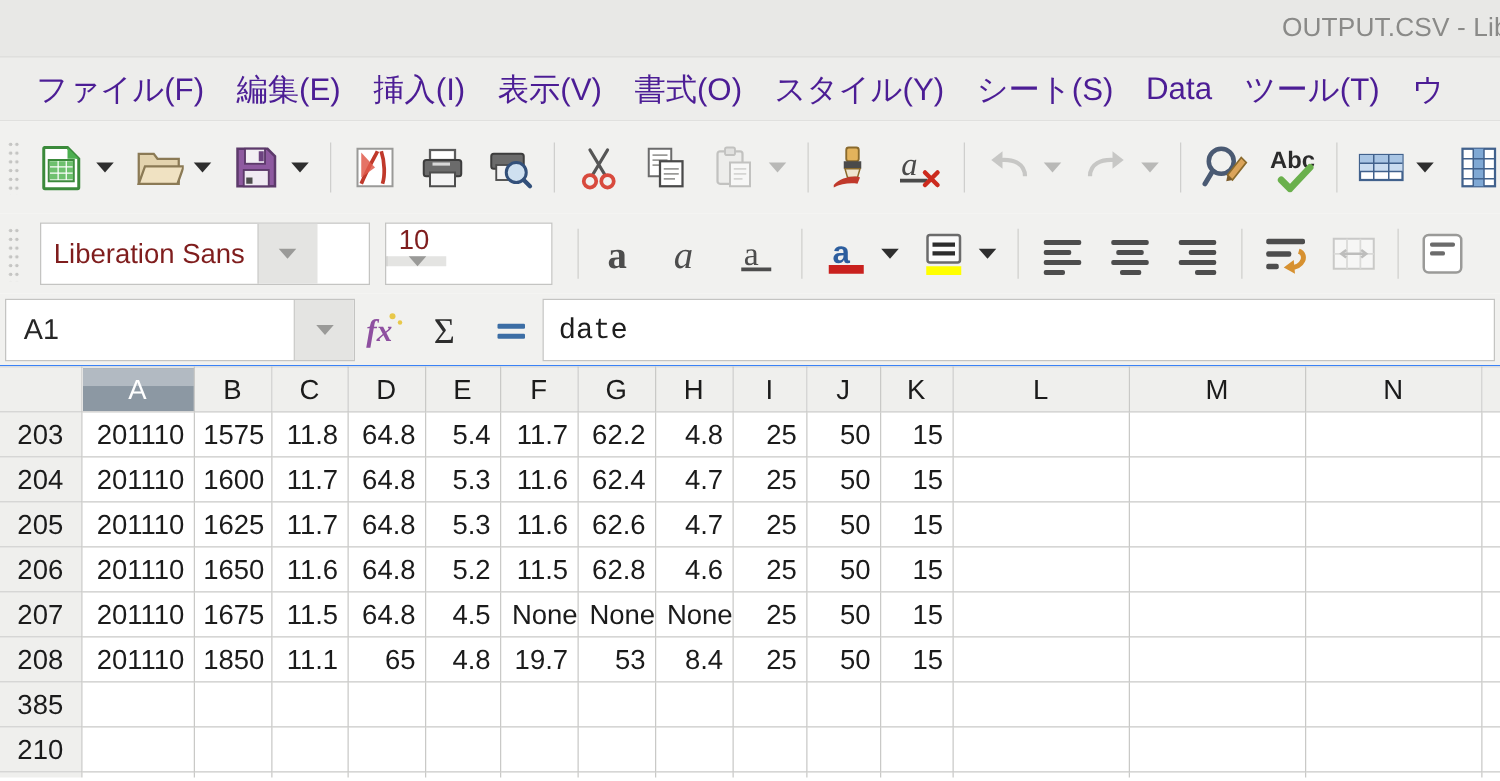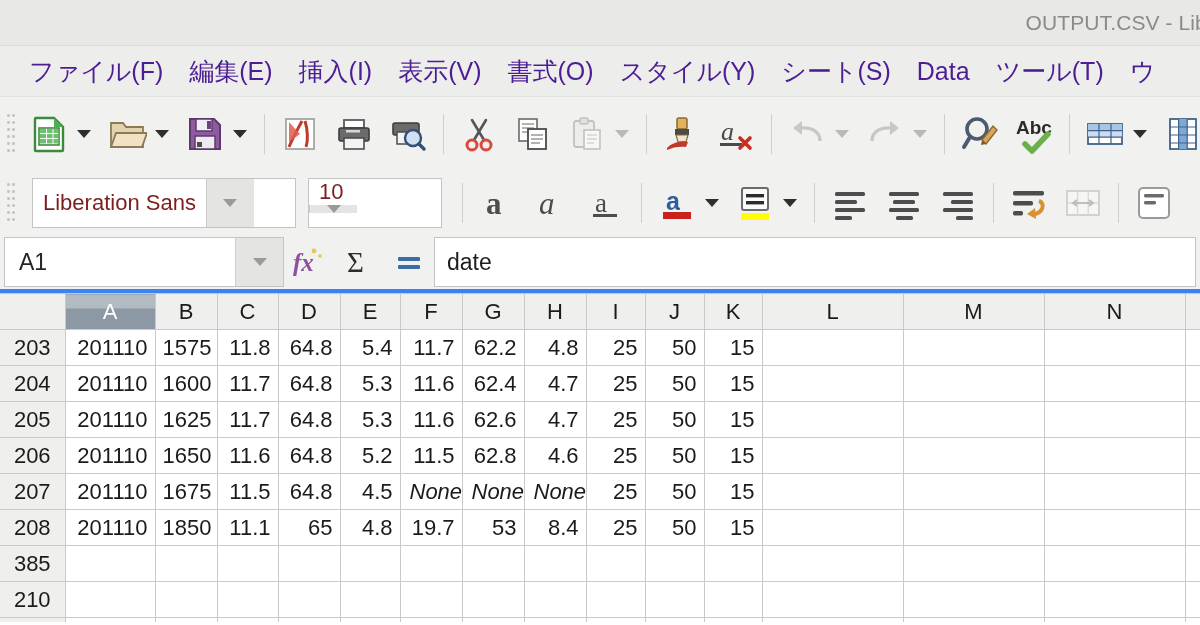--- a/index.html
+++ b/index.html
@@ -115,21 +115,21 @@
   .combo.fontname { width: 264px; margin-left: 10px; }
   .combo.fontsize { width: 134px; flex-direction: column; }
 
   
   .formulabar {
     height: 58px;
     background: #f1f1ef;
     display: flex;
     align-items: center;
     padding: 0 0 0 0;
-    border-bottom: 4px solid #3b82f6;
+    border-bottom: 1px solid #3b82f6;
   }
   .namebox {
     width: 280px; height: 50px; margin-left: 4px;
     display: flex; align-items: stretch;
     border: 1px solid #c4c4c2; background: #fff;
     flex: none;
   }
   .namebox .field {
     flex: 1; display: flex; align-items: center;
     padding-left: 14px; font-size: 23px; color: #262626;
@@ -142,21 +142,21 @@
   .namebox .drop .caret { margin: 0; border-top-color: #9a9a98; }
   .fb-btn {
     width: 50px; height: 52px; flex: none;
     display: flex; align-items: center; justify-content: center;
   }
   .input-line {
     flex: 1; height: 50px; margin-right: 4px;
     border: 1px solid #c4c4c2; background: #fff;
     display: flex; align-items: center;
     padding-left: 12px;
-    font-size: 23px; color: #1d1d1d;
+    font-size: 23px; color: #1d1d1d; font-family: Liberation Mono, monospace;
   }
 
   
   .gridwrap {
     position: relative;
     height: 329px;
     overflow: hidden;
     background: #fff;
   }
   table.sheet {
@@ -199,21 +199,21 @@
   }
   td.rowhead {
     background: #efefed;
     color: #4a4a4a;
     text-align: center;
     font-size: 22px;
     border-right: 1px solid #bdbdbb;
     padding: 0;
   }
   td.cell { text-align: right; background: #ffffff; }
-  td.cell.text { text-align: center; padding-left: 9px; font-style: italic; }
+  td.cell.text { text-align: center; padding-left: 9px; }
   td.cell.empty { background: #ffffff; }
   
   .col-a { width: 90px; }
   .col-b { width: 62px; }
   .col-c { width: 61px; }
   .col-d { width: 62px; }
   .col-e { width: 60px; }
   .col-f { width: 62px; }
   .col-g { width: 62px; }
   .col-h { width: 62px; }

